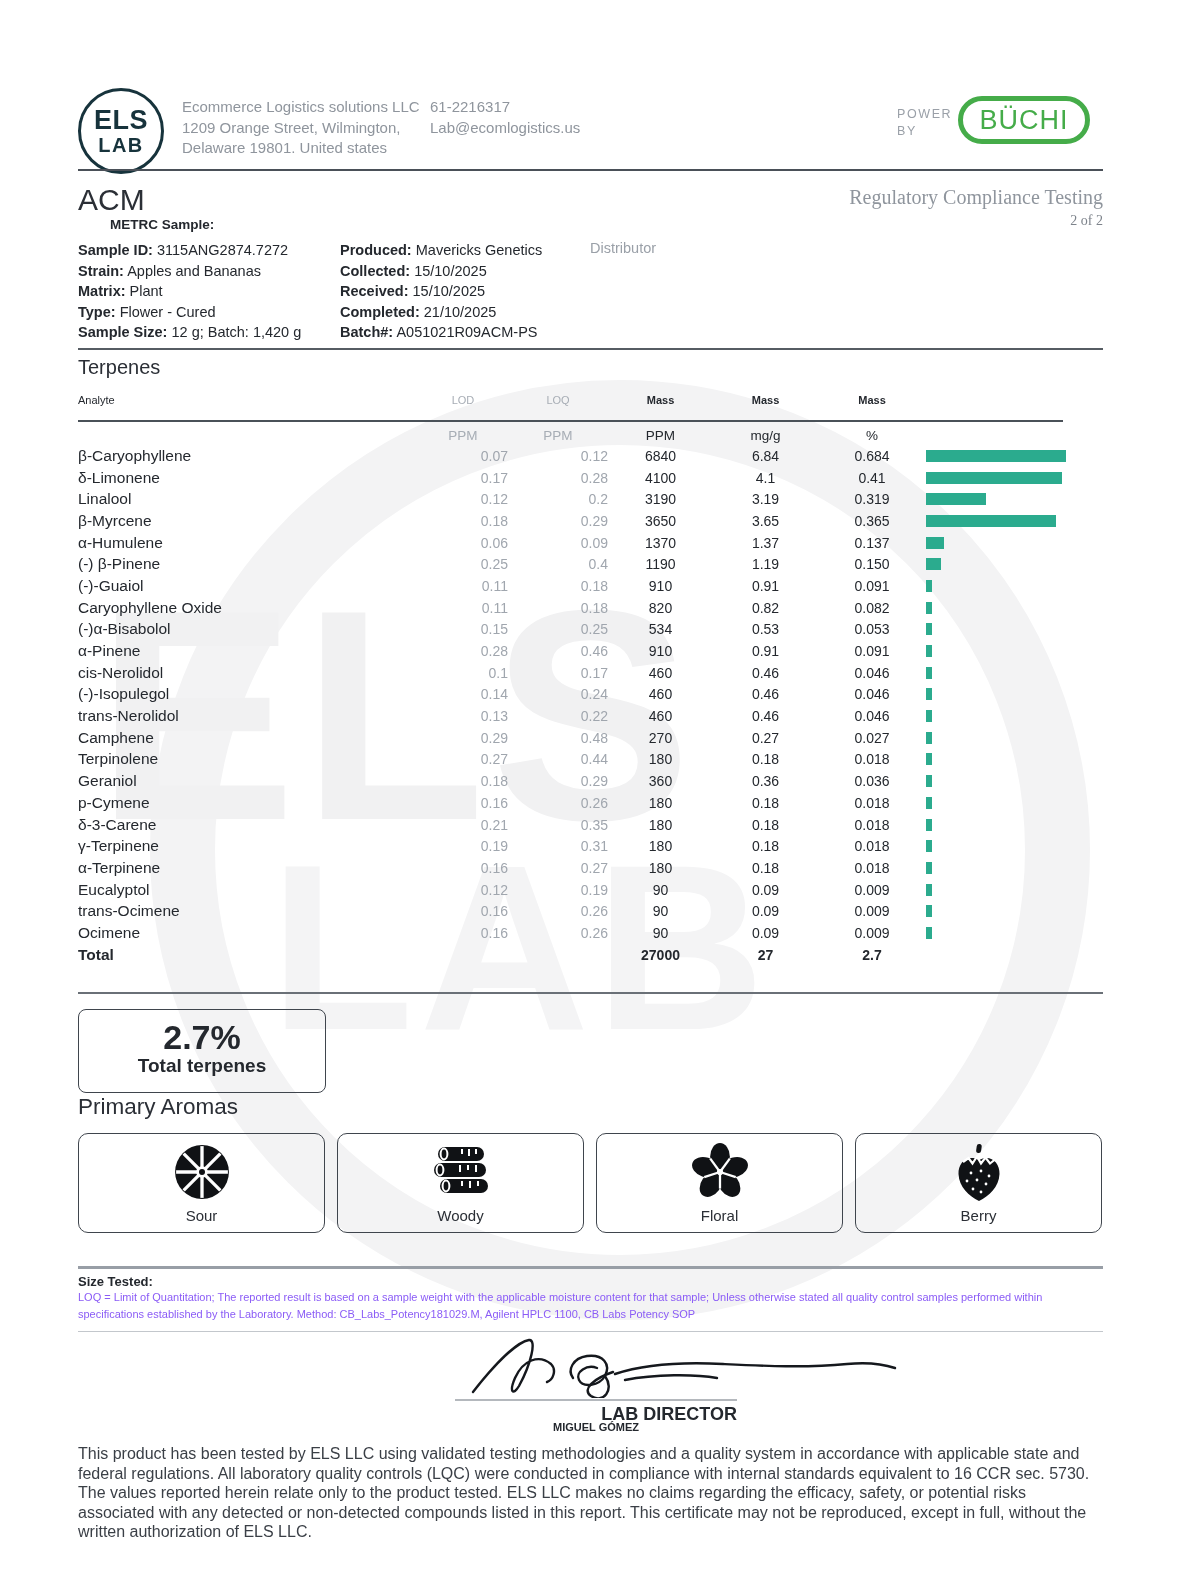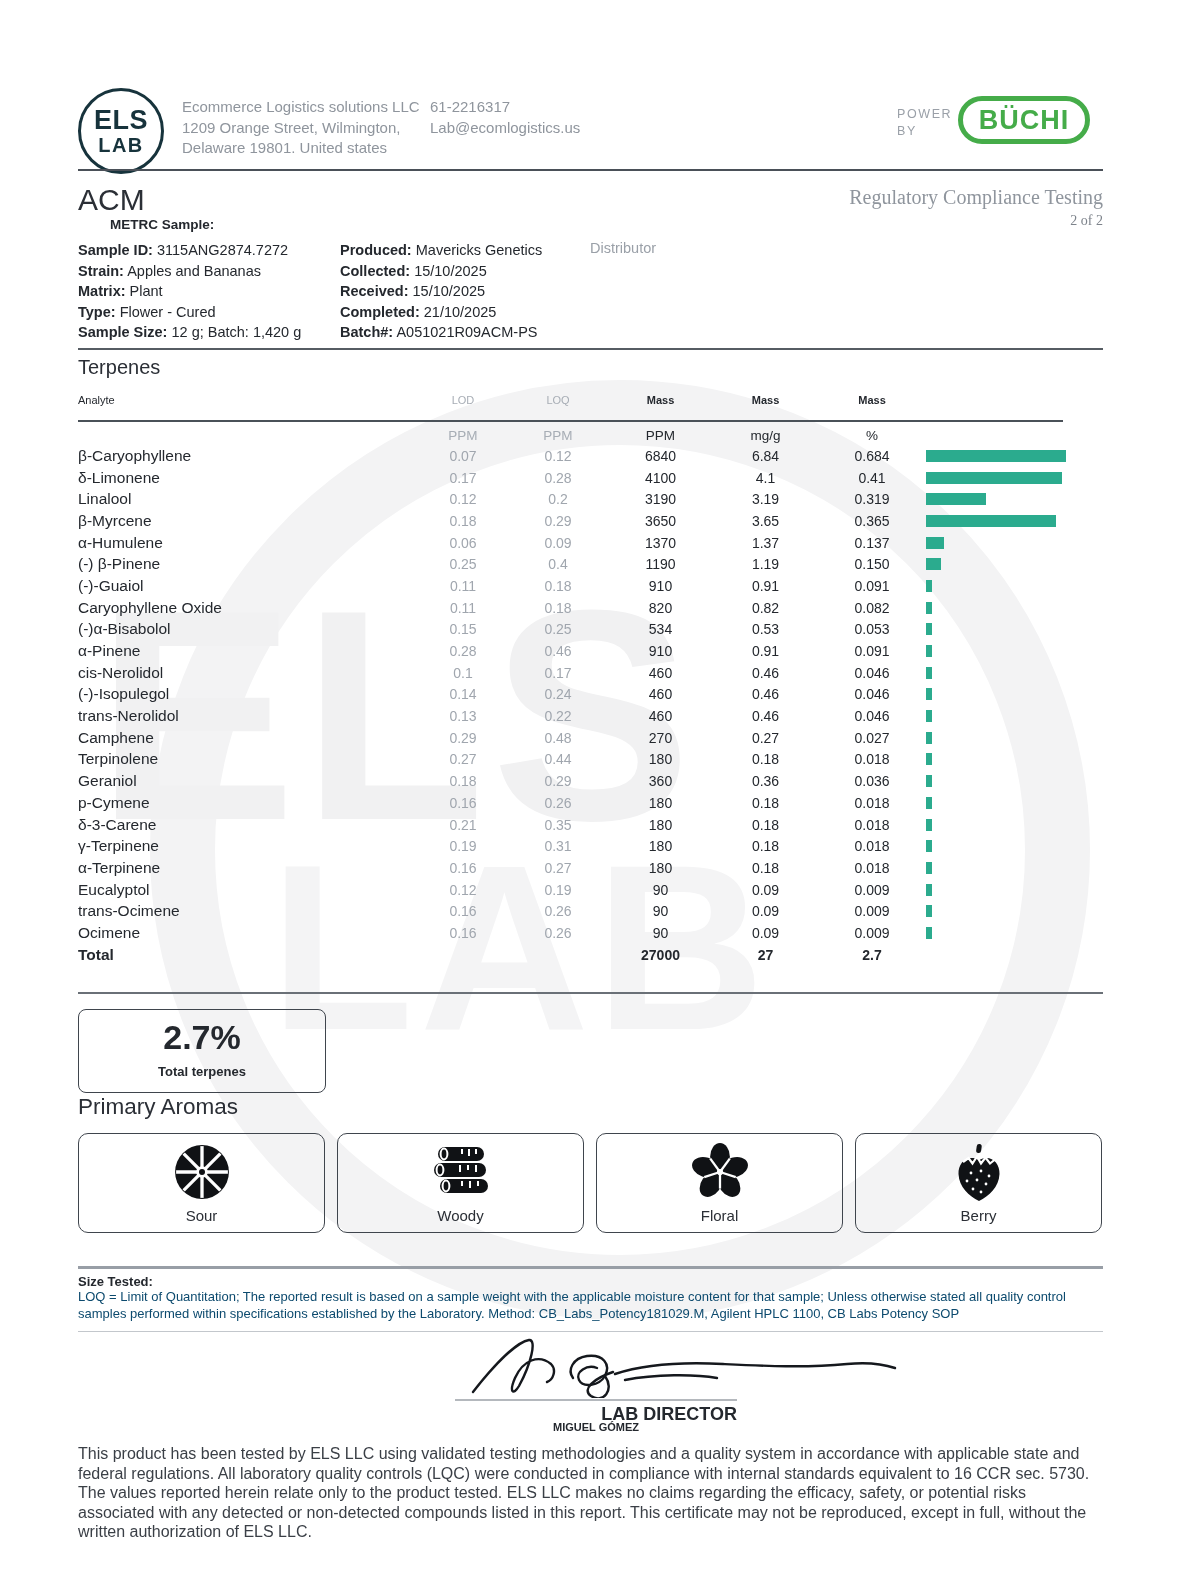--- a/index.html
+++ b/index.html
@@ -18,21 +18,21 @@
   
   .logo { left:78px; top:88px; width:86px; height:86px; border:3px solid #17333c; border-radius:50%;
           display:flex; flex-direction:column; align-items:center; justify-content:center; }
   .logo .l1 { font-size:27px; font-weight:800; letter-spacing:.5px; }
   .logo .l2 { font-size:20px; font-weight:600; letter-spacing:1.5px; margin-top:-2px; }
   .company { left:182px; top:97px; font-size:15px; line-height:20.5px; color:#8f959d; }
   .contact { left:430px; top:97px; font-size:15px; line-height:20.5px; color:#8f959d; }
   .powerby { left:897px; top:106px; font-size:12.5px; line-height:17px; letter-spacing:1.6px; color:#9aa0a8; }
   .buchi { left:958px; top:96px; width:132px; height:48px; border:5px solid #45ac49; border-radius:999px;
            display:flex; align-items:center; justify-content:center; }
-  .buchi span { font-size:27px; font-weight:700; letter-spacing:1px; color:#45ac49; }
+  .buchi span { font-size:27px; font-weight:400; letter-spacing:1px; color:#45ac49; }
 
   .hr { position:absolute; z-index:2; left:78px; width:1025px; background:#4a5058; }
   .hr1 { top:169px; height:2px; }
   .hr2 { top:348px; height:2px; background:#565c63; }
   .hr3 { top:992px; height:2px; background:#6a7077; }
   .hr4 { top:1266px; height:3px; background:#989ea6; }
   .hr5 { top:1331px; height:1px; background:#c3c7cc; }
 
   
   .doc-title { left:78px; top:183px; font-size:30px; font-weight:500; color:#2b2f36; }
@@ -54,40 +54,40 @@
   .thead .hm { font-weight:600; text-align:center; }
   .thead .hg { color:#a7adb5; text-align:center; font-weight:400; }
   .thline { left:78px; top:420px; width:985px; height:2px; background:#4a5158; position:absolute; z-index:2; }
   .tunits { left:78px; top:426px; width:1025px; font-size:13.5px; height:19px; }
   .tunits .u { text-align:center; }
   .tunits .ug { color:#a7adb5; }
   .tbody { left:78px; top:445px; width:1025px; }
   .trow { display:grid; grid-template-columns:340px 90px 100px 105px 105px 108px 1fr; align-items:center; height:21.7px; }
   .c-name { font-size:15.5px; }
   .c-num { font-size:14px; text-align:center; }
-  .gray { color:#a0a6ae; }
+  .gray { color:#a0a6ae;text-align:right; }
   .bold { font-weight:700; }
   .bar-cell { height:12px; display:flex; align-items:center; }
   .bar { height:12px; }
 
   
   .sumbox { left:78px; top:1009px; width:248px; height:84px; border:1.5px solid #3f454d; border-radius:8px;
             text-align:center; padding-top:9px; }
   .sumbox .v { font-size:34px; font-weight:700; line-height:36px; }
-  .sumbox .l { font-size:13px; font-weight:700; margin-top:9px; }
+  .sumbox .l { font-size:19px; font-weight:700; margin-top:0; }
   .aromas-title { left:78px; top:1094px; font-size:22.5px; font-weight:500; color:#2b2f36; }
   .cards { left:78px; top:1133px; width:1025px; display:flex; gap:12px; }
   .card { width:247px; height:100px; border:1.5px solid #3f454d; border-radius:10px; position:relative;
           display:flex; flex-direction:column; align-items:center; justify-content:flex-start; padding-top:9px; }
   .card .lbl { position:absolute; bottom:8px; font-size:15px; color:#2b2f36; }
   .card svg { display:block; }
 
   
   .date-tested { left:78px; top:1274px; font-size:13px; font-weight:700; }
-  .loq-note { left:78px; top:1289px; width:1012px; font-size:13px; line-height:16.5px; color:#0c4a6e; }
+  .loq-note { left:78px; top:1289px; width:1012px; font-size:11px; line-height:16.5px; color:#8b5cf6; }
   .sig { left:455px; top:1334px; width:470px; height:64px; }
   .sigline { left:455px; top:1399px; width:282px; height:2px; background:#b4b8bd; position:absolute; z-index:2; }
   .sigrole { left:455px; top:1404px; width:282px; text-align:right; font-size:18px; font-weight:700; }
   .signame { left:455px; top:1421px; width:282px; text-align:center; font-size:11px; font-weight:700; }
   .disclaimer { left:78px; top:1444px; width:1022px; font-size:16px; line-height:19.5px; color:#3a3f46; }
 </style>
 </head>
 <body>
 
 <div class="page">

